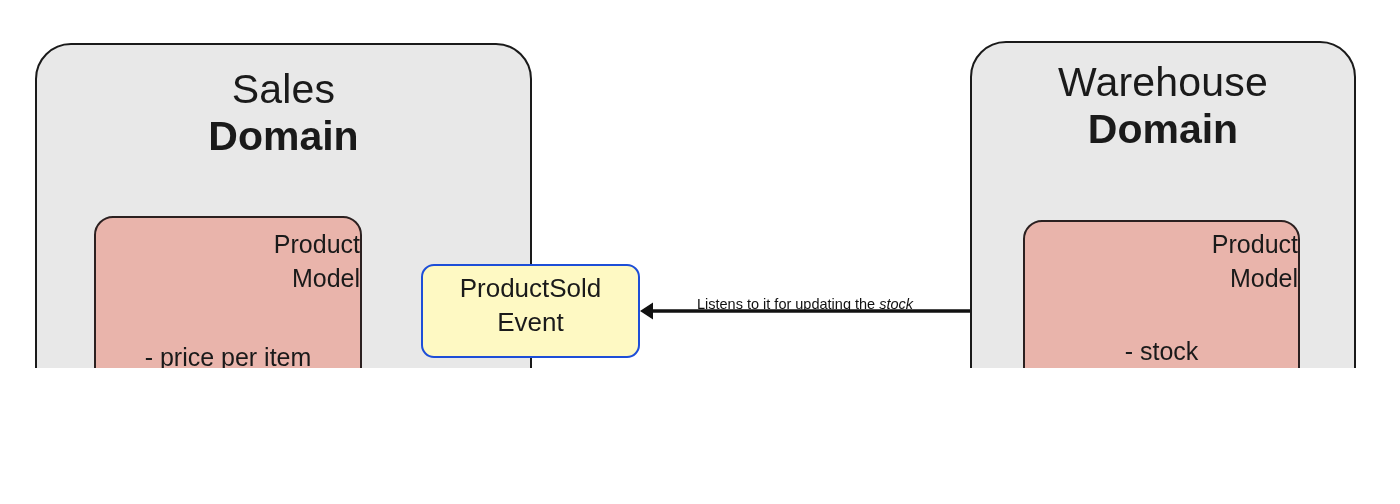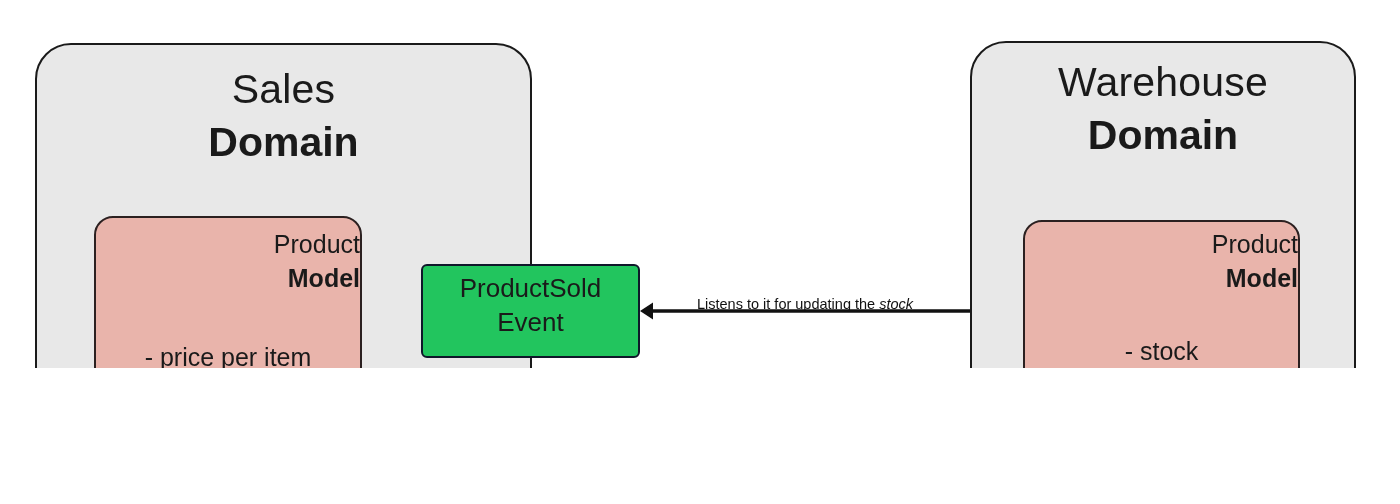--- a/index.html
+++ b/index.html
@@ -43,21 +43,21 @@
   .domain-title .line1 {
     display: block;
     font-size: 41px;
     font-weight: 400;
     letter-spacing: 0.2px;
   }
   .domain-title .line2 {
     display: block;
     font-size: 41px;
     font-weight: 700;
-    margin-top: 7px;
+    margin-top: 1px;
   }
 
   
   .model-box {
     position: absolute;
     background: #e9b4ab;
     border: 2px solid #2b2020;
     border-radius: 19px;
     box-sizing: border-box;
     color: #1a1a1a;
@@ -75,43 +75,43 @@
   #warehouse-model .model-title { top: 8px; }
 
   .model-title .line1 {
     display: block;
     font-size: 25px;
     font-weight: 400;
   }
   .model-title .line2 {
     display: block;
     font-size: 25px;
-    font-weight: 700;
+    font-weight: 400;
     margin-top: 4px;
   }
   .model-attr {
     position: absolute;
     left: 0; right: 0;
     text-align: center;
     font-size: 25px;
     font-weight: 400;
   }
   #sales-model .model-attr { top: 125px; }
   #warehouse-model .model-attr { top: 115px; }
 
   
   #event-box {
     position: absolute;
     left: 421px;
     top: 264px;
     width: 219px;
     height: 94px;
-    background: #22c55e;
-    border: 2px solid #0f172a;
-    border-radius: 6px;
+    background: #fef9c3;
+    border: 2px solid #1d4ed8;
+    border-radius: 13px;
     box-sizing: border-box;
     color: #1a1a1a;
   }
   #event-box .ev-title {
     position: absolute;
     left: 0; right: 0;
     top: 7px;
     text-align: center;
     line-height: 1.18;
   }

